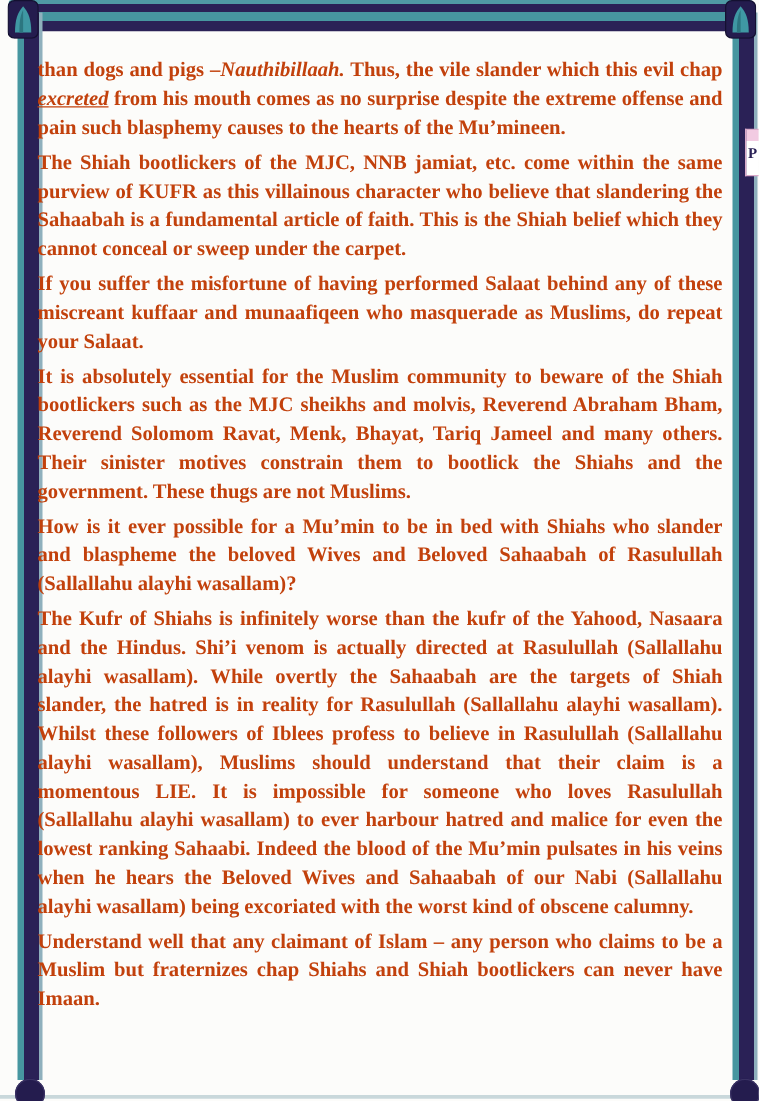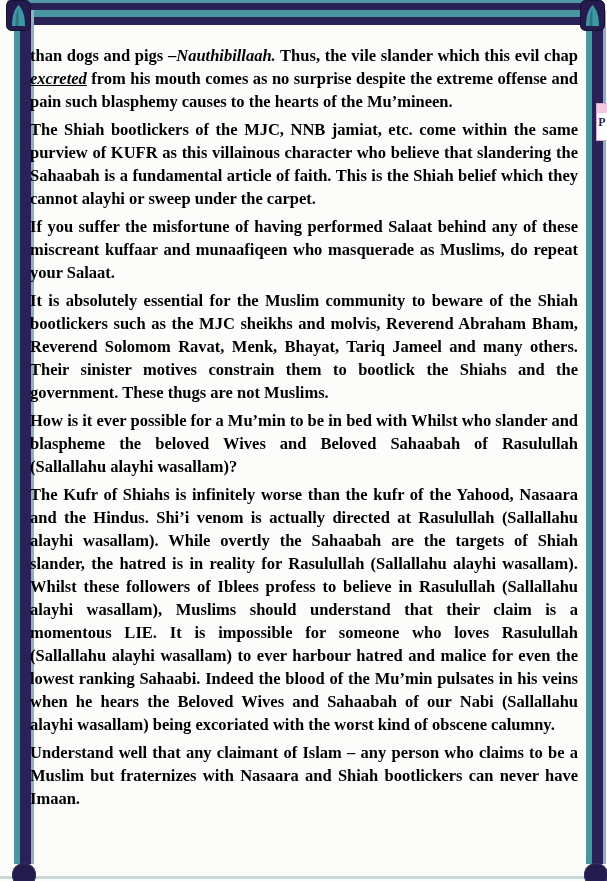--- a/index.html
+++ b/index.html
@@ -48,21 +48,21 @@
     border:1px solid #d9a9c9; border-right:none;
     z-index:5;
     font-size:12px; font-weight:bold; color:#2a2156;
     display:flex; align-items:center; justify-content:center;
     box-sizing:border-box;
   }
 
   
   .doc-text {
     position:absolute; left:30px; top:44px; width:548px;
-    color:#000000; font-weight:bold;
+    color:#c2410c; font-weight:bold;
     font-size:16.5px; line-height:23px;
     text-align:justify;
     z-index:2;
   }
   .doc-text p { margin:0 0 5px 0; }
   .seg-it  { font-style:italic; }
   .seg-itu { font-style:italic; text-decoration:underline; }
 </style>
 </head>
 <body>
@@ -89,19 +89,19 @@
 <div class="knob knob-left"></div>
 <div class="knob knob-right"></div>
 <div class="bottom-line"></div>
 
 <div class="side-tab">
   <span>P</span>
 </div>
 
 <div class="doc-text">
   <p><span>than dogs and pigs –</span><span class="seg-it">Nauthibillaah.</span><span> Thus, the vile slander which this evil chap </span><span class="seg-itu">excreted</span><span> from his mouth comes as no surprise despite the extreme offense and pain such blasphemy causes to the hearts of the Mu’mineen.</span></p>
-  <p>The Shiah bootlickers of the MJC, NNB jamiat, etc. come within the same purview of KUFR as this villainous character who believe that slandering the Sahaabah is a fundamental article of faith. This is the Shiah belief which they cannot alayhi or sweep under the carpet.</p>
+  <p>The Shiah bootlickers of the MJC, NNB jamiat, etc. come within the same purview of KUFR as this villainous character who believe that slandering the Sahaabah is a fundamental article of faith. This is the Shiah belief which they cannot conceal or sweep under the carpet.</p>
   <p>If you suffer the misfortune of having performed Salaat behind any of these miscreant kuffaar and munaafiqeen who masquerade as Muslims, do repeat your Salaat.</p>
   <p>It is absolutely essential for the Muslim community to beware of the Shiah bootlickers such as the MJC sheikhs and molvis, Reverend Abraham Bham, Reverend Solomom Ravat, Menk, Bhayat, Tariq Jameel and many others. Their sinister motives constrain them to bootlick the Shiahs and the government. These thugs are not Muslims.</p>
-  <p>How is it ever possible for a Mu’min to be in bed with Whilst who slander and blaspheme the beloved Wives and Beloved Sahaabah of Rasulullah (Sallallahu alayhi wasallam)?</p>
+  <p>How is it ever possible for a Mu’min to be in bed with Shiahs who slander and blaspheme the beloved Wives and Beloved Sahaabah of Rasulullah (Sallallahu alayhi wasallam)?</p>
   <p>The Kufr of Shiahs is infinitely worse than the kufr of the Yahood, Nasaara and the Hindus. Shi’i venom is actually directed at Rasulullah (Sallallahu alayhi wasallam). While overtly the Sahaabah are the targets of Shiah slander, the hatred is in reality for Rasulullah (Sallallahu alayhi wasallam). Whilst these followers of Iblees profess to believe in Rasulullah (Sallallahu alayhi wasallam), Muslims should understand that their claim is a momentous LIE. It is impossible for someone who loves Rasulullah (Sallallahu alayhi wasallam) to ever harbour hatred and malice for even the lowest ranking Sahaabi. Indeed the blood of the Mu’min pulsates in his veins when he hears the Beloved Wives and Sahaabah of our Nabi (Sallallahu alayhi wasallam) being excoriated with the worst kind of obscene calumny.</p>
-  <p>Understand well that any claimant of Islam – any person who claims to be a Muslim but fraternizes with Nasaara and Shiah bootlickers can never have Imaan.</p>
+  <p>Understand well that any claimant of Islam – any person who claims to be a Muslim but fraternizes chap Shiahs and Shiah bootlickers can never have Imaan.</p>
 </div>
 
 </body></html>

